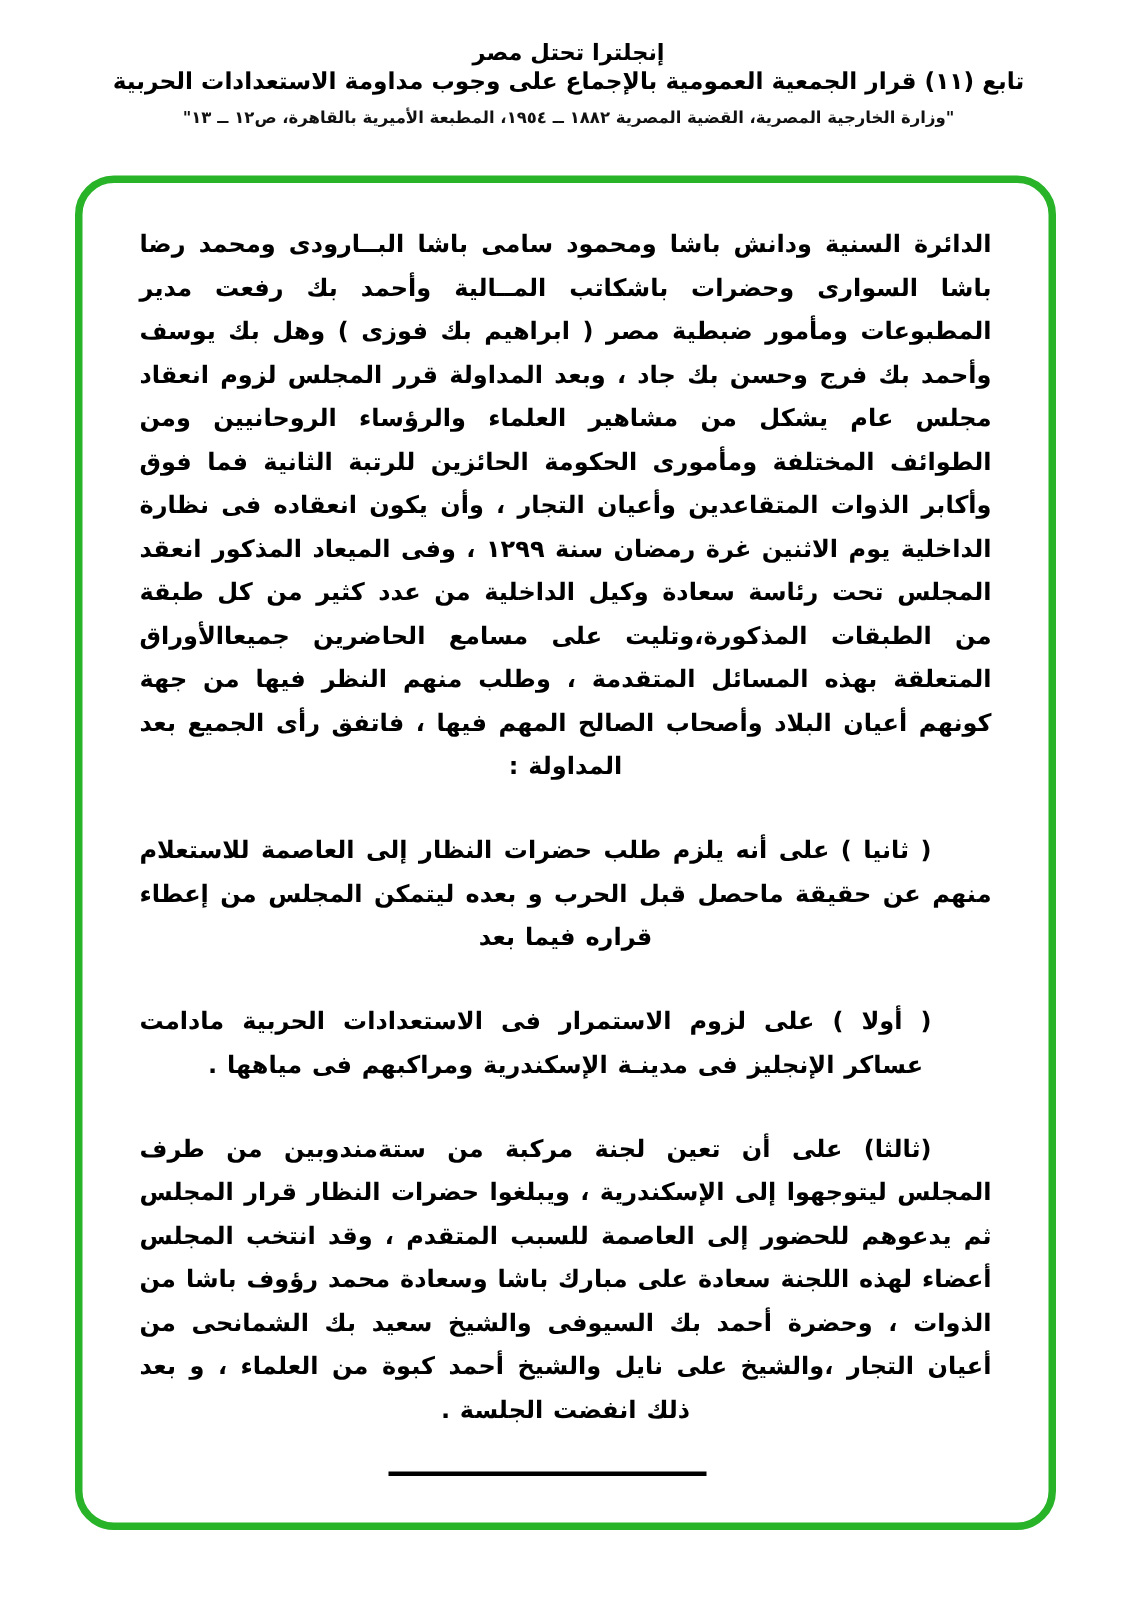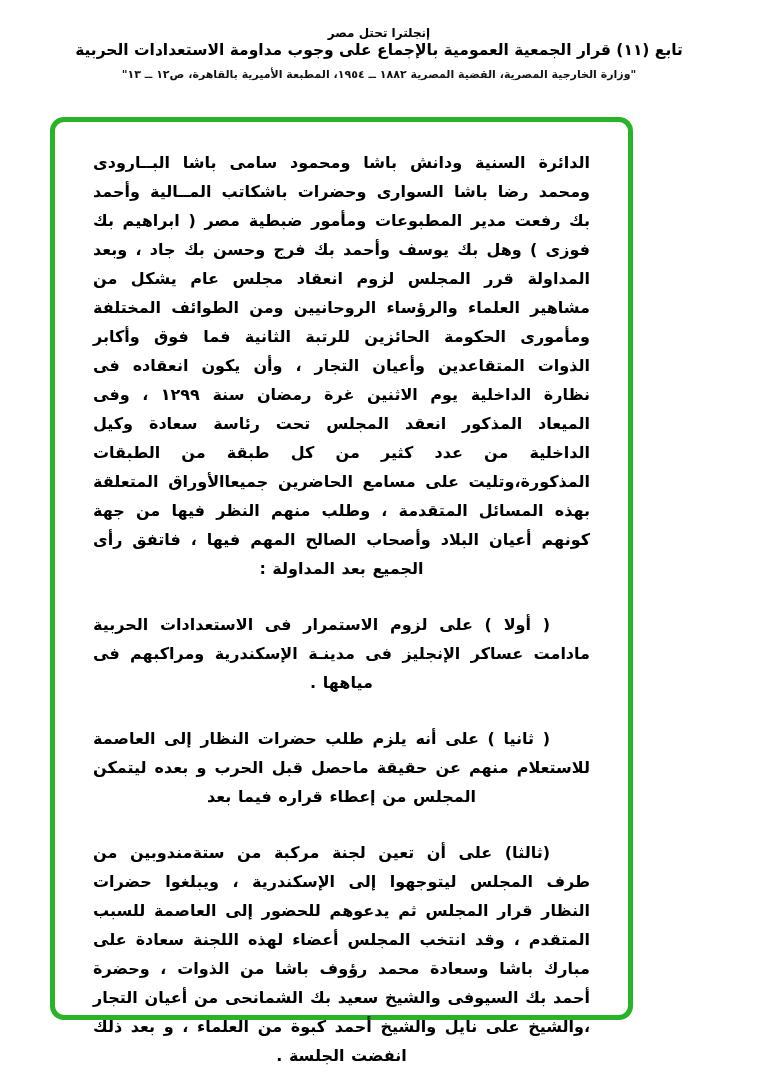--- a/index.html
+++ b/index.html
@@ -18,43 +18,43 @@
     inset: 0;
   }
   .header {
     position: absolute;
     top: 26px;
     left: 0;
     right: 0;
     text-align: center;
   }
   .header-title {
-    font-size: 12px;
+    font-size: 15px;
     font-weight: bold;
     letter-spacing: 0.2px;
   }
   .header-subtitle {
     font-size: 15.5px;
     font-weight: bold;
     margin-top: 1px;
   }
   .header-source {
     font-size: 11px;
     font-weight: bold;
     margin-top: 9px;
     color: #111;
   }
   .doc-frame {
     position: absolute;
     left: 50px;
     top: 117px;
-    width: 583px;
+    width: 654px;
     height: 903px;
     border: 5px solid #14b8a6;
-    border-radius: 14px;
+    border-radius: 26px;
     padding: 26px 38px 0 38px;
     background: #ffffff;
   }
   .para {
     font-size: 16px;
     font-weight: bold;
     line-height: 29px;
     text-align: justify;
     text-align-last: center;
     word-spacing: 1px;
@@ -75,19 +75,19 @@
 <div class="page">
 
   <div class="header">
     <div class="header-title">إنجلترا تحتل مصر</div>
     <div class="header-subtitle">تابع (١١) قرار الجمعية العمومية بالإجماع على وجوب مداومة الاستعدادات الحربية</div>
     <div class="header-source">"وزارة الخارجية المصرية، القضية المصرية ١٨٨٢ ــ ١٩٥٤، المطبعة الأميرية بالقاهرة، ص١٢ ــ ١٣"</div>
   </div>
 
   <div class="doc-frame" style="border-color: rgb(41, 179, 41);">
     <p class="para intro">الدائرة السنية ودانش باشا ومحمود سامى باشا البــارودى ومحمد رضا باشا السوارى وحضرات باشكاتب المــالية وأحمد بك رفعت مدير المطبوعات ومأمور ضبطية مصر ( ابراهيم بك فوزى ) وهل بك يوسف وأحمد بك فرج وحسن بك جاد ، وبعد المداولة قرر المجلس لزوم انعقاد مجلس عام يشكل من مشاهير العلماء والرؤساء الروحانيين ومن الطوائف المختلفة ومأمورى الحكومة الحائزين للرتبة الثانية فما فوق وأكابر الذوات المتقاعدين وأعيان التجار ، وأن يكون انعقاده فى نظارة الداخلية يوم الاثنين غرة رمضان سنة ١٢٩٩ ، وفى الميعاد المذكور انعقد المجلس تحت رئاسة سعادة وكيل الداخلية من عدد كثير من كل طبقة من الطبقات المذكورة،وتليت على مسامع الحاضرين جميعاالأوراق المتعلقة بهذه المسائل المتقدمة ، وطلب منهم النظر فيها من جهة كونهم أعيان البلاد وأصحاب الصالح المهم فيها ، فاتفق رأى الجميع بعد المداولة :</p>
+    <p class="para item">( ثانيا ) على أنه يلزم طلب حضرات النظار إلى العاصمة للاستعلام منهم عن حقيقة ماحصل قبل الحرب و بعده ليتمكن المجلس من إعطاء قراره فيما بعد</p>
     <p class="para item">( أولا ) على لزوم الاستمرار فى الاستعدادات الحربية مادامت عساكر الإنجليز فى مدينـة الإسكندرية ومراكبهم فى مياهها .</p>
-    <p class="para item">( ثانيا ) على أنه يلزم طلب حضرات النظار إلى العاصمة للاستعلام منهم عن حقيقة ماحصل قبل الحرب و بعده ليتمكن المجلس من إعطاء قراره فيما بعد</p>
     <p class="para item">(ثالثا) على أن تعين لجنة مركبة من ستةمندوبين من طرف المجلس ليتوجهوا إلى الإسكندرية ، ويبلغوا حضرات النظار قرار المجلس ثم يدعوهم للحضور إلى العاصمة للسبب المتقدم ، وقد انتخب المجلس أعضاء لهذه اللجنة سعادة على مبارك باشا وسعادة محمد رؤوف باشا من الذوات ، وحضرة أحمد بك السيوفى والشيخ سعيد بك الشمانحى من أعيان التجار ،والشيخ على نايل والشيخ أحمد كبوة من العلماء ، و بعد ذلك انفضت الجلسة .</p>
     <div class="divider" style="background: rgb(0, 0, 0);"></div>
   </div>
 
 </div>
 
 </body></html>

